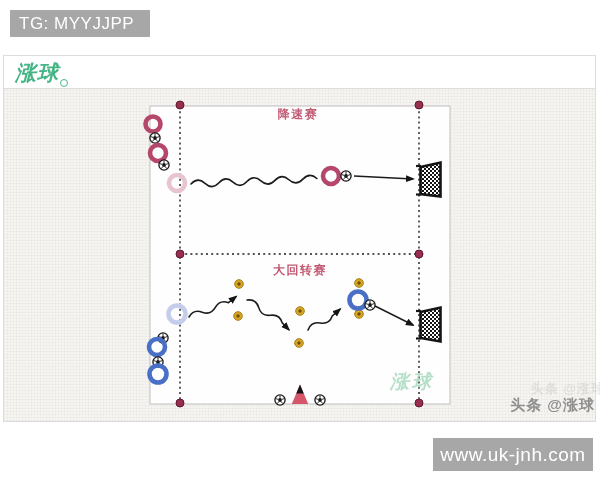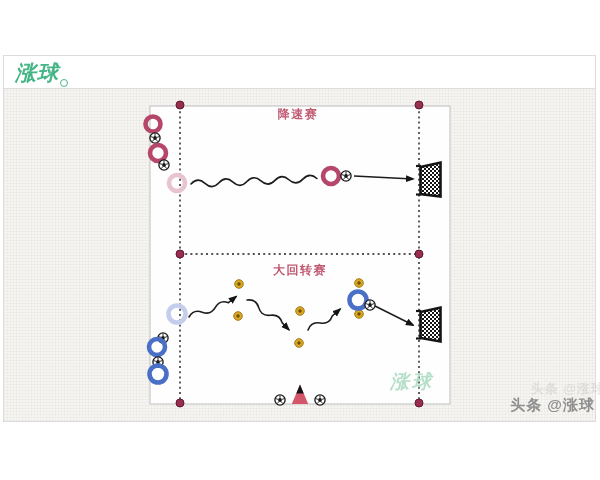--- a/index.html
+++ b/index.html
@@ -53,20 +53,21 @@
           color:#9a9a9a;font-weight:700;font-size:13px;letter-spacing:1px;opacity:.22;}
   .url-bar{position:absolute;left:433px;top:438px;width:160px;height:33px;
            background:var(--bar-gray);color:#fff;font-size:19px;line-height:33px;
            text-align:center;letter-spacing:.5px;}
 </style>
 </head>
 <body>
 
 <div class="page">
 
+  <div class="tg-bar">TG: MYYJJPP</div>
 
   <div class="panel">
     <div class="panel-header">
       <div class="logo"><span>涨球</span><span class="logo-ball"></span></div>
     </div>
   </div>
 
   <svg class="diagram-svg" width="600" height="480" viewBox="0 0 600 480">
     <defs>
       <marker id="ah" markerWidth="10" markerHeight="8" refX="7" refY="3.5" orient="auto" markerUnits="userSpaceOnUse">
@@ -179,13 +180,14 @@
         <polygon points="300,384.5 291.8,404 308.2,404" fill="var(--triangle-pink)"></polygon>
         <polygon points="300,384.5 296.3,393.5 303.7,393.5" fill="#151515"></polygon>
       </g>
       <use href="#ball" x="320" y="400"></use>
     </g>
   </svg>
 
   <div class="credit-ghost">头条 @涨球</div>
   <div class="credit">头条 @涨球</div>
 
+  <div class="url-bar">www.uk-jnh.com</div>
 </div>
 
 </body></html>

